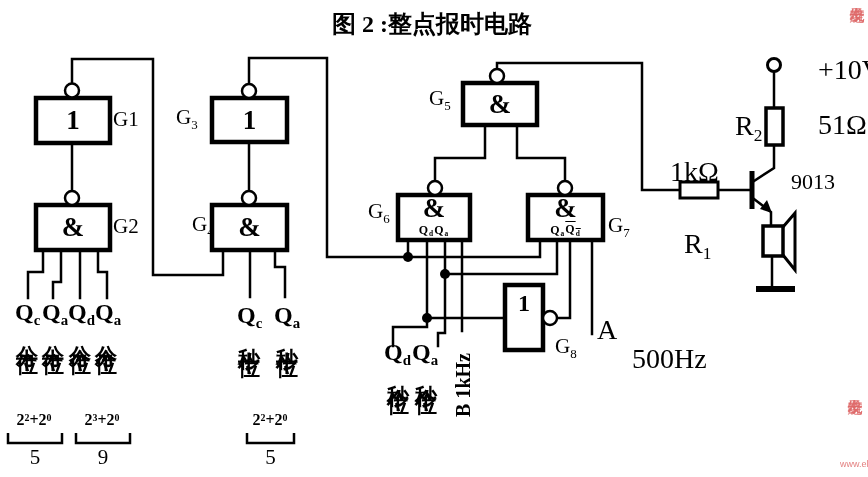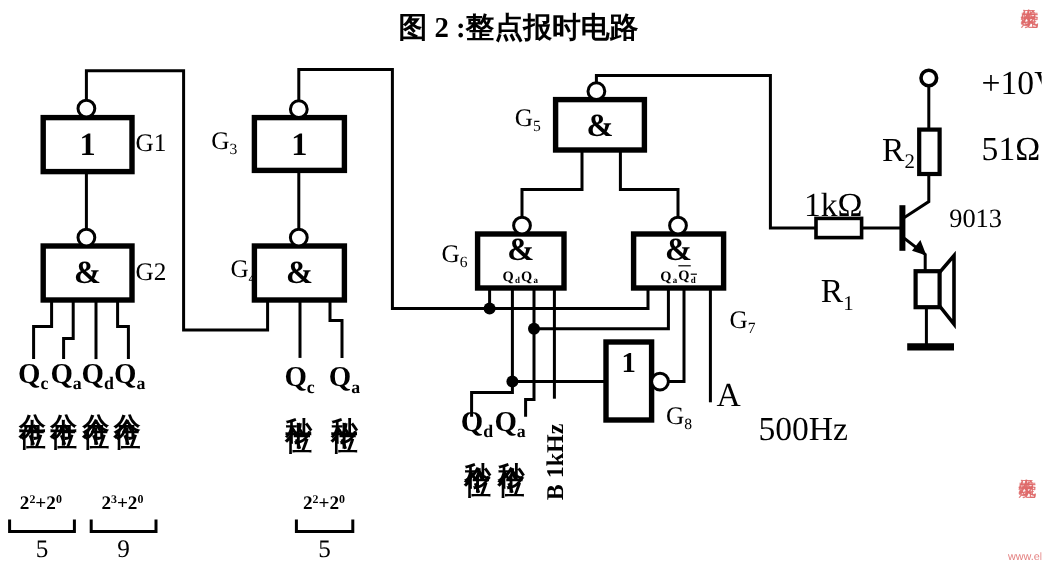--- a/index.html
+++ b/index.html
@@ -142,21 +142,21 @@
   <div class="gsym" style="left:528px;top:193px;width:75px;height:30px;">&amp;</div>
   <div class="gpins" style="left:528px;top:222px;width:75px;height:16px;">Q<sub>a</sub> <span class="ovl">Q<sub>d</sub></span></div>
   <div class="gsym" style="left:505px;top:288px;width:38px;height:30px;font-size:24px;">1</div>
 
   <div class="lbl gname" style="left:113px;top:109px;">G1</div>
   <div class="lbl gname" style="left:113px;top:216px;">G2</div>
   <div class="lbl gname" style="left:176px;top:107px;text-align:right;">G<sub>3</sub></div>
   <div class="lbl gname" style="left:192px;top:214px;">G<sub>4</sub></div>
   <div class="lbl gname" style="left:429px;top:88px;">G<sub>5</sub></div>
   <div class="lbl gname" style="left:368px;top:201px;">G<sub>6</sub></div>
-  <div class="lbl gname" style="left:608px;top:215px;margin-top:41px;">G<sub>7</sub></div>
+  <div class="lbl gname" style="left:608px;top:215px;">G<sub>7</sub></div>
   <div class="lbl gname" style="left:555px;top:336px;">G<sub>8</sub></div>
 
   <div class="lbl qlbl" style="left:15px;top:300px;">Q<sub>c</sub></div>
   <div class="lbl qlbl" style="left:42px;top:300px;">Q<sub>a</sub></div>
   <div class="lbl qlbl" style="left:68px;top:300px;">Q<sub>d</sub></div>
   <div class="lbl qlbl" style="left:95px;top:300px;">Q<sub>a</sub></div>
   <div class="lbl vcol" style="left:16px;top:327px;">分十位</div>
   <div class="lbl vcol" style="left:42px;top:327px;">分十位</div>
   <div class="lbl vcol" style="left:69px;top:327px;">分个位</div>
   <div class="lbl vcol" style="left:95px;top:327px;">分个位</div>

